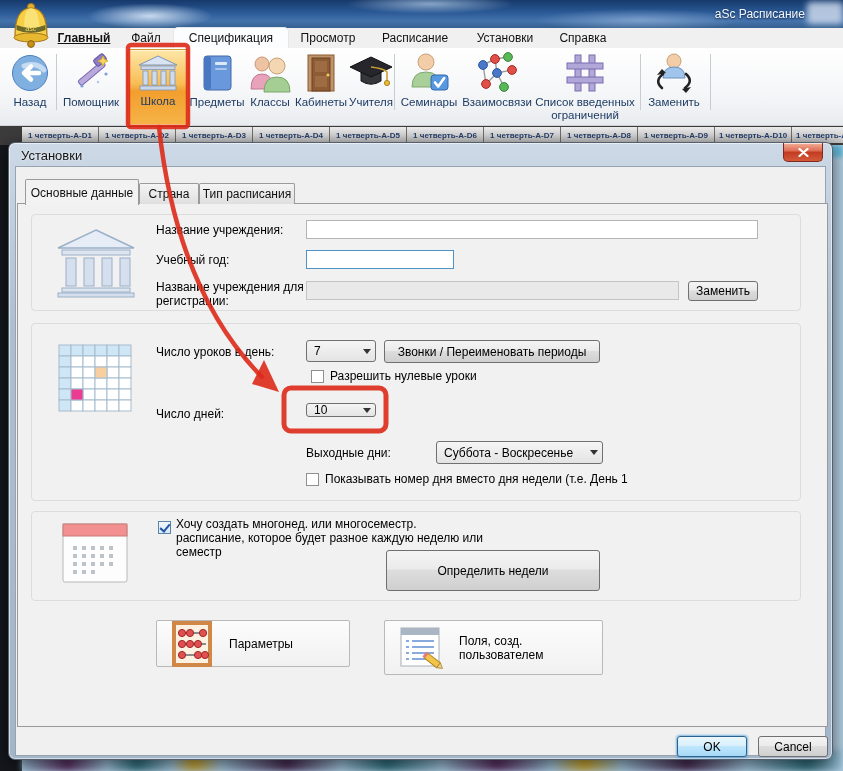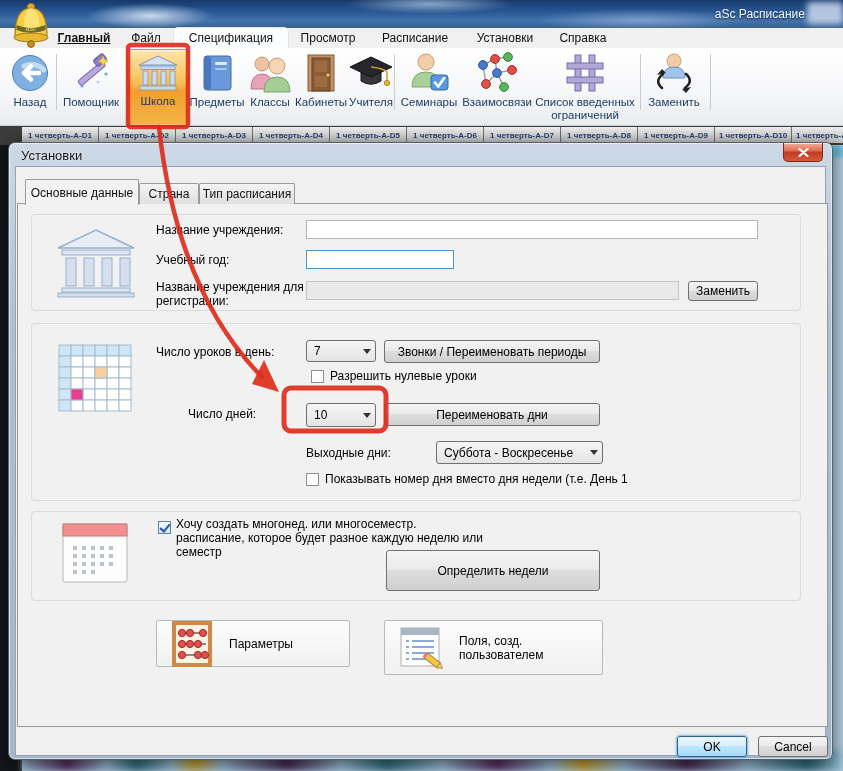--- a/index.html
+++ b/index.html
@@ -392,28 +392,27 @@
     <div class="abs combo" style="left:297px;top:197px;width:70px;height:22px;">
       <span>7</span>
       <span class="caret">
           <i></i>
         </span>
     </div>
     <div class="abs win-btn" style="left:375px;top:197px;width:216px;height:23px;">Звонки / Переименовать периоды</div>
     <div class="abs chk" style="left:302px;top:227px;"></div>
     <div class="abs lbl" style="left:321px;top:226px;">Разрешить нулевые уроки</div>
 
-    <div class="abs lbl" style="left:147px;top:264px;margin-left:32px;">Число дней:</div>
-    <div class="abs combo" style="left:297px;top:260px;width:70px;height:24px;">
+    <div class="abs lbl" style="left:147px;top:264px;">Число дней:</div>
+    <div class="abs combo" style="left:297px;top:260px;width:70px;height:14px;">
       <span>10</span>
       <span class="caret">
           <i></i>
         </span>
     </div>
-    <div class="abs win-btn" style="left:375px;top:260px;width:216px;height:23px;">Переименовать дни</div>
 
     <div class="abs lbl" style="left:297px;top:303px;">Выходные дни:</div>
     <div class="abs combo" style="left:427px;top:298px;width:167px;height:23px;">
       <span>Суббота - Воскресенье</span>
       <span class="caret">
           <i></i>
         </span>
     </div>
     <div class="abs chk" style="left:297px;top:330px;"></div>
     <div class="abs lbl" style="left:316px;top:329px;">Показывать номер дня вместо дня недели (т.е. День 1</div>

